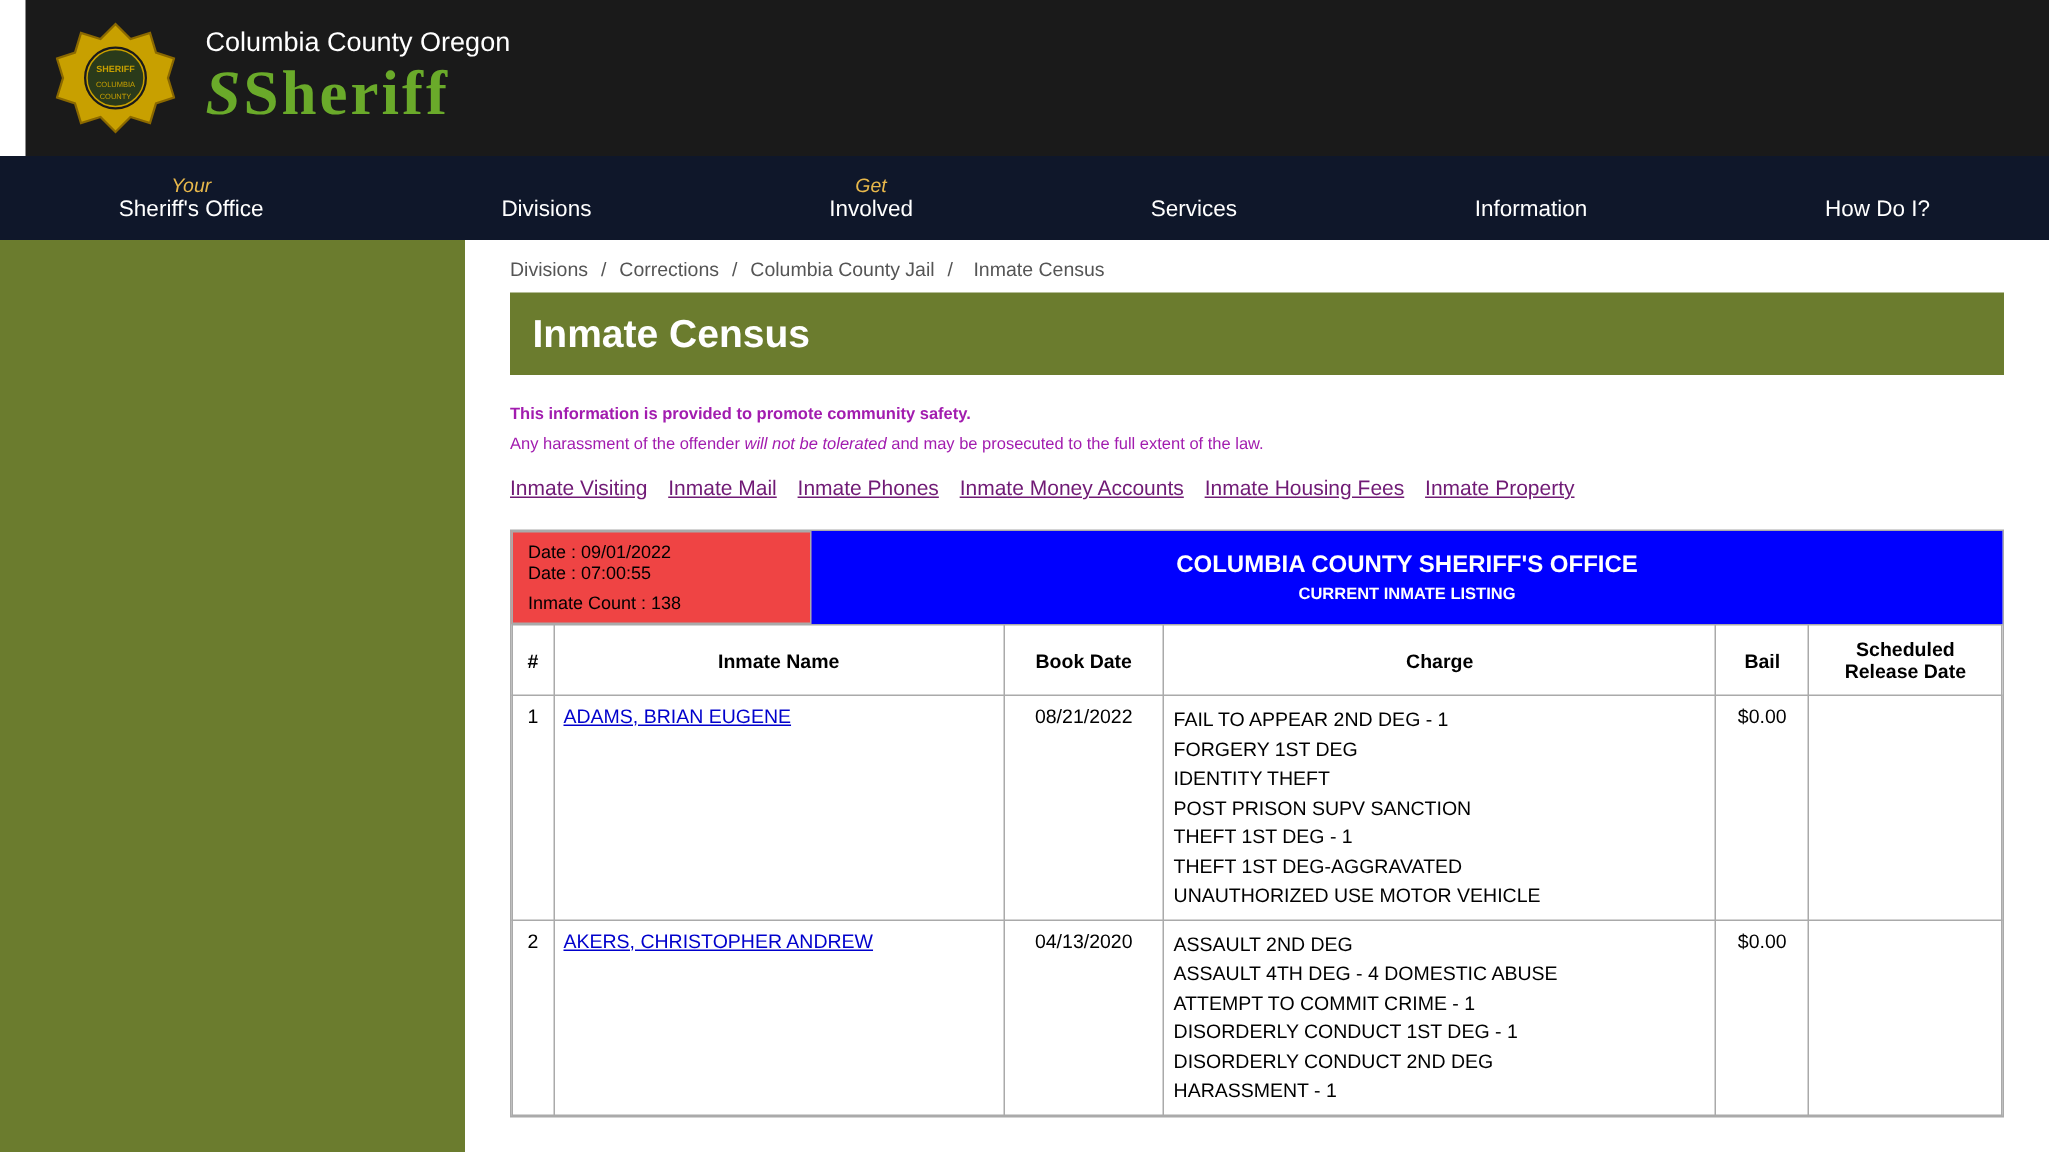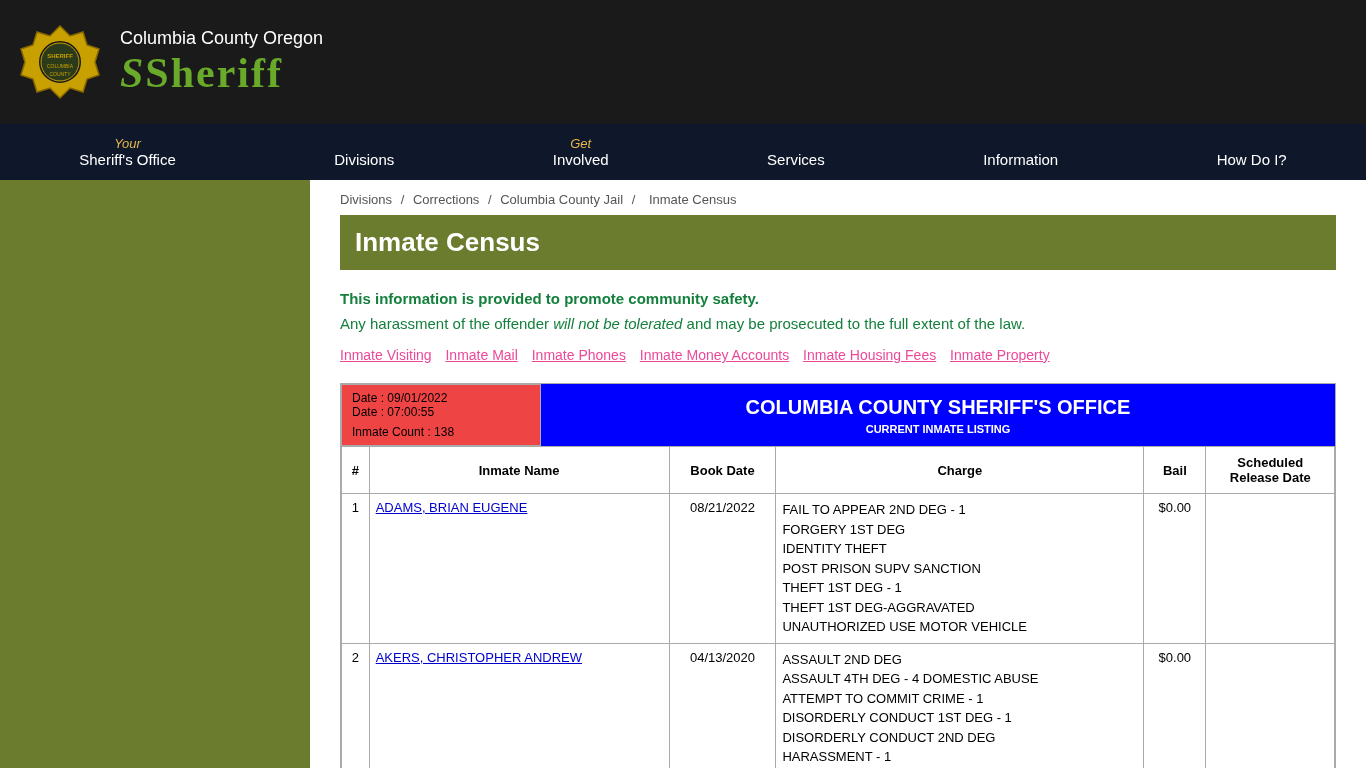--- a/index.html
+++ b/index.html
@@ -1,24 +1,25 @@
 <!DOCTYPE html>
 <html><head>
   <meta charset="utf-8">
   <style>
     * { margin: 0; padding: 0; box-sizing: border-box; }
     body { font-family: Arial, sans-serif; font-size: 14px; background: #fff; }
 
     
     .header {
       background: #1a1a1a;
-      padding: 22px 20px;
+      padding: 12px 20px;
       display: flex;
       align-items: center;
       gap: 20px;
+      margin-left: 17px;
     }
     .header-logo {
       width: 80px;
       height: 80px;
       flex-shrink: 0;
     }
     .header-text {
       display: flex;
       flex-direction: column;
     }
@@ -102,33 +103,33 @@
       font-weight: bold;
       margin-bottom: 20px;
     }
 
     
     .info-section {
       margin-bottom: 15px;
     }
     .info-section p {
       margin-bottom: 8px;
-      font-size: 15px;
-      color: #15803d;
+      font-size: 11px;
+      color: #a21caf;
     }
     .info-section .bold-line {
       font-weight: bold;
     }
 
     
     .inmate-links {
       margin-bottom: 20px;
     }
     .inmate-links a {
-      color: #ec4899;
+      color: #701a75;
       text-decoration: underline;
       margin-right: 10px;
       font-size: 14px;
     }
 
     
     .table-container {
       border: 1px solid #aaa;
       width: 100%;
     }
@@ -147,21 +148,21 @@
       background: #0000ff;
       color: #fff;
       flex: 1;
       display: flex;
       flex-direction: column;
       align-items: center;
       justify-content: center;
       padding: 8px;
     }
     .table-title-main {
-      font-size: 20px;
+      font-size: 16px;
       font-weight: bold;
       text-align: center;
     }
     .table-title-sub {
       font-size: 11px;
       font-weight: bold;
       text-align: center;
       margin-top: 4px;
     }
 

